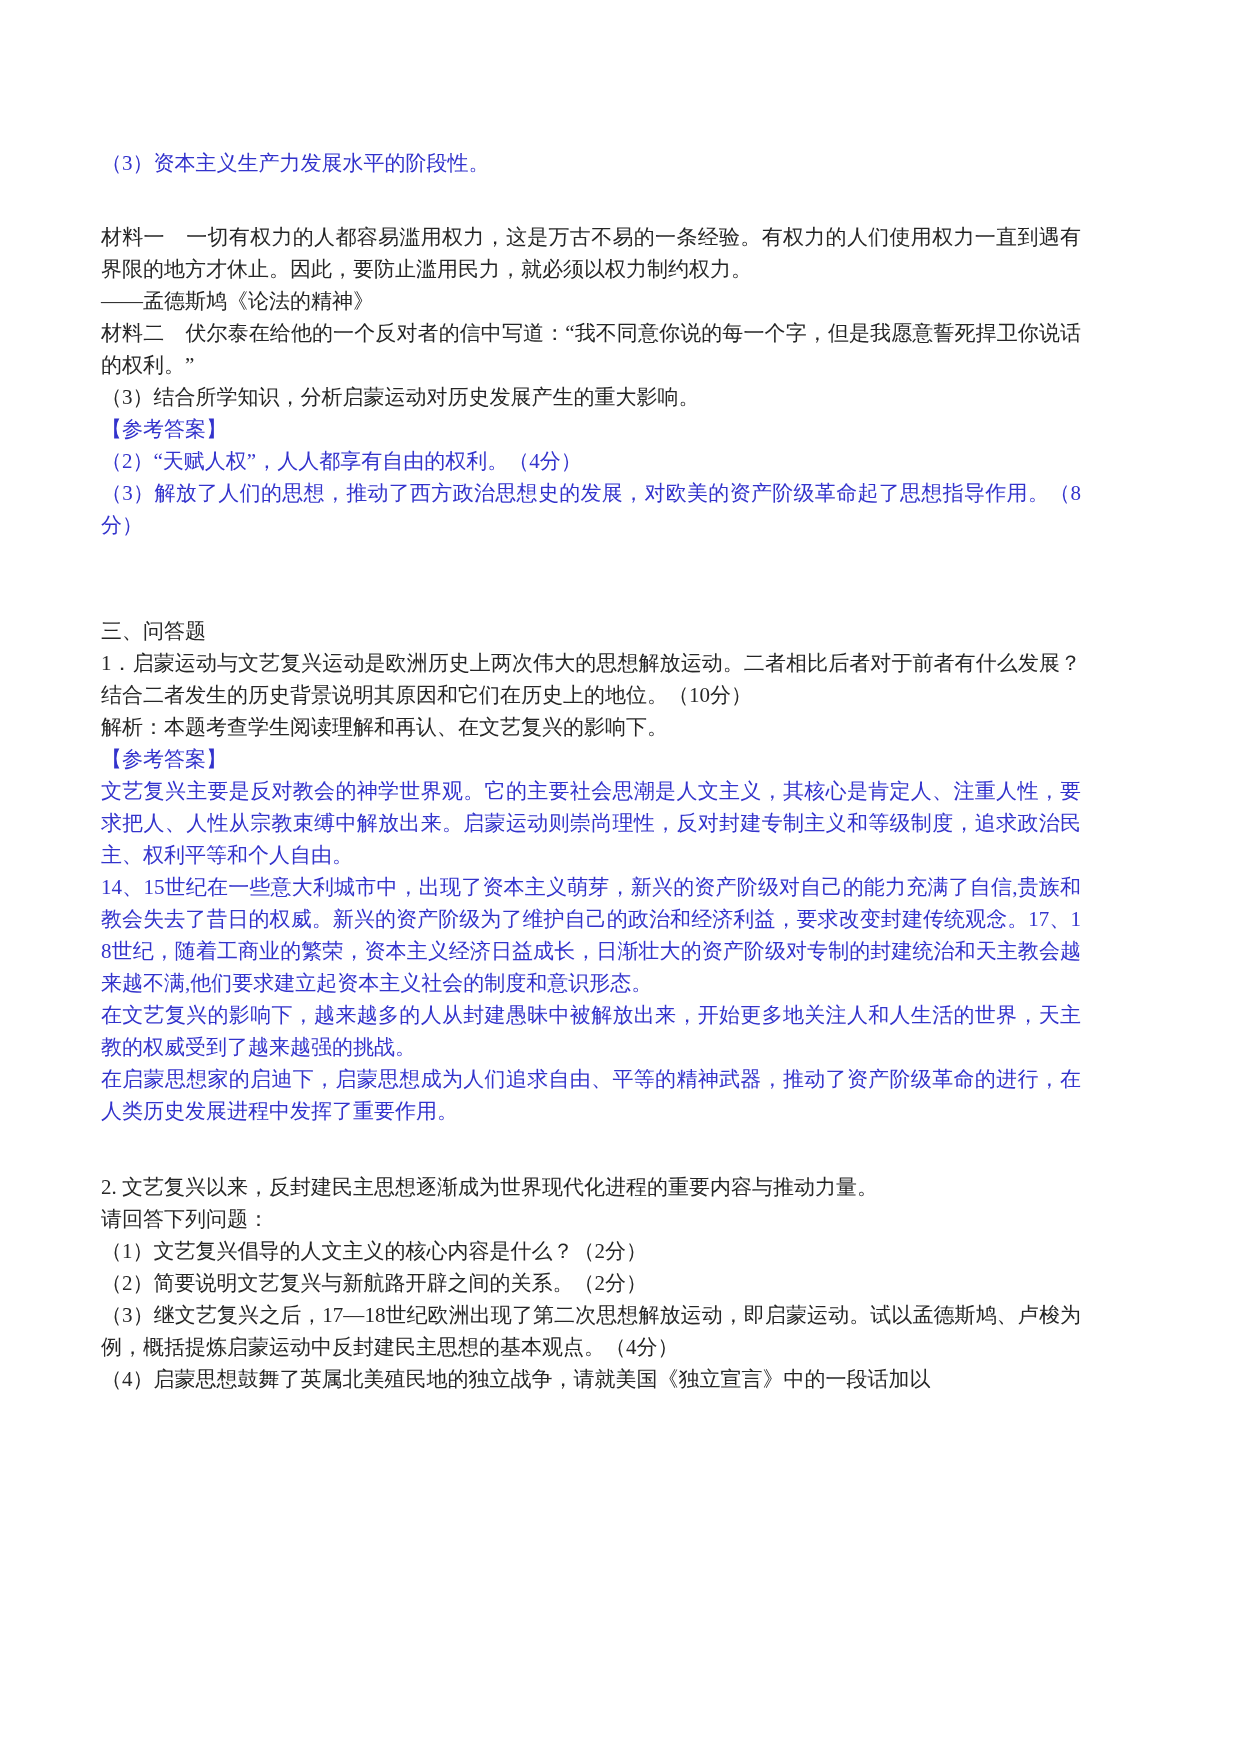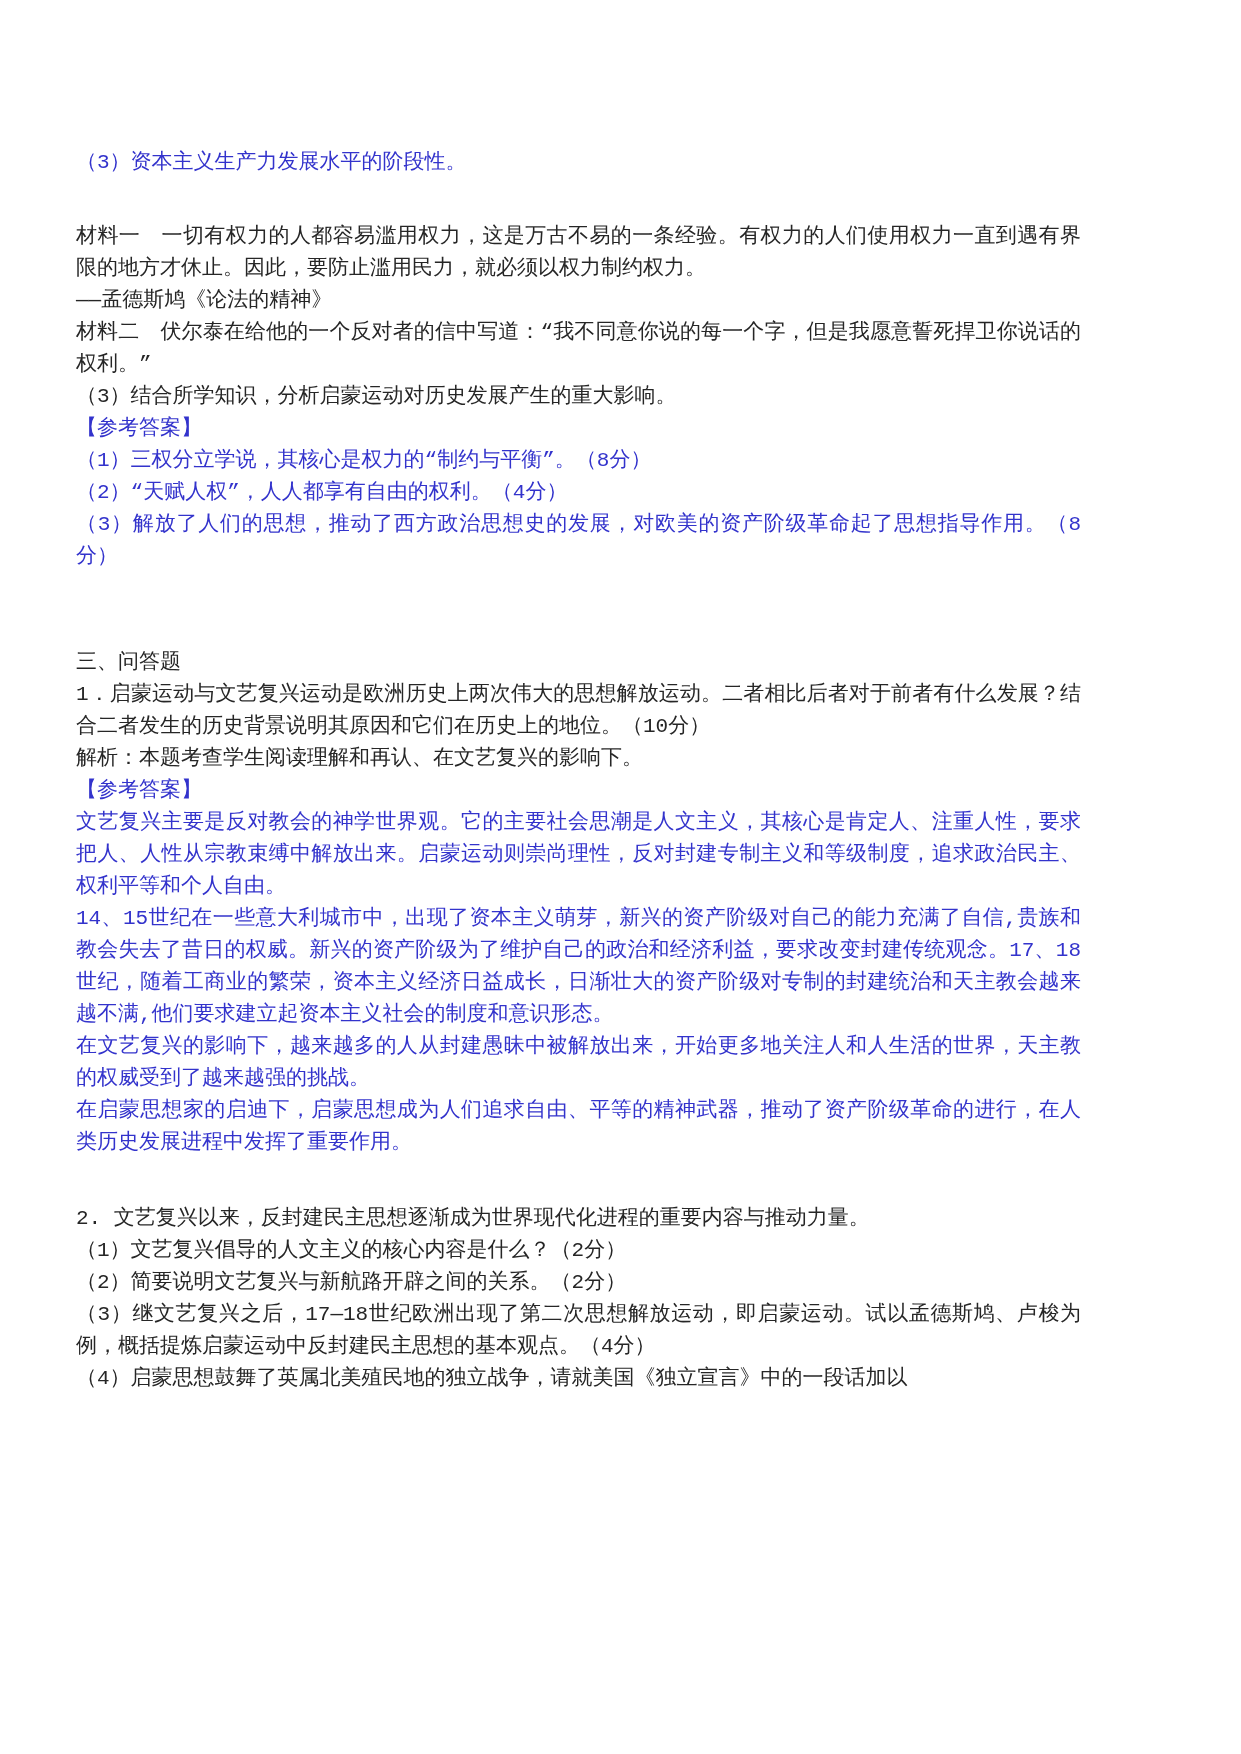--- a/index.html
+++ b/index.html
@@ -11,23 +11,23 @@
     margin: 0;
     padding: 0;
     background: var(--paper);
   }
   .page {
     position: relative;
     box-sizing: border-box;
     width: 1241px;
     height: 1553px;
     background: var(--paper);
-    padding: 147px 160px 0 76px;
+    padding: 147px 160px 0 101px;
     overflow: hidden;
-    font-family: Liberation Mono, monospace;
+    font-family: Liberation Serif, serif;
     font-size: 21px;
     line-height: 32px;
     color: var(--ink);
   }
   .page p {
     margin: 0;
     text-align: justify;
     text-justify: inter-ideograph;
     word-break: break-all;
   }
@@ -42,36 +42,36 @@
 <div class="page">
 
   <p class="blue">（3）资本主义生产力发展水平的阶段性。</p>
   <div class="gap-a"></div>
 
   <p>材料一　一切有权力的人都容易滥用权力，这是万古不易的一条经验。有权力的人们使用权力一直到遇有界限的地方才休止。因此，要防止滥用民力，就必须以权力制约权力。</p>
   <p>——孟德斯鸠《论法的精神》</p>
   <p>材料二　伏尔泰在给他的一个反对者的信中写道：“我不同意你说的每一个字，但是我愿意誓死捍卫你说话的权利。”</p>
   <p>（3）结合所学知识，分析启蒙运动对历史发展产生的重大影响。</p>
   <p class="blue">【参考答案】</p>
-  <p class="blue">（1）三权分立学说，其核心是权力的“制约与平衡”。（8分）</p>
   <p class="blue">（2）“天赋人权”，人人都享有自由的权利。（4分）</p>
   <p class="blue">（3）解放了人们的思想，推动了西方政治思想史的发展，对欧美的资产阶级革命起了思想指导作用。（8分）</p>
 
   <div class="gap-b"></div>
 
   <p>三、问答题</p>
   <p>1．启蒙运动与文艺复兴运动是欧洲历史上两次伟大的思想解放运动。二者相比后者对于前者有什么发展？结合二者发生的历史背景说明其原因和它们在历史上的地位。（10分）</p>
   <p>解析：本题考查学生阅读理解和再认、在文艺复兴的影响下。</p>
   <p class="blue">【参考答案】</p>
   <p class="blue">文艺复兴主要是反对教会的神学世界观。它的主要社会思潮是人文主义，其核心是肯定人、注重人性，要求把人、人性从宗教束缚中解放出来。启蒙运动则崇尚理性，反对封建专制主义和等级制度，追求政治民主、权利平等和个人自由。</p>
   <p class="blue">14、15世纪在一些意大利城市中，出现了资本主义萌芽，新兴的资产阶级对自己的能力充满了自信,贵族和教会失去了昔日的权威。新兴的资产阶级为了维护自己的政治和经济利益，要求改变封建传统观念。17、18世纪，随着工商业的繁荣，资本主义经济日益成长，日渐壮大的资产阶级对专制的封建统治和天主教会越来越不满,他们要求建立起资本主义社会的制度和意识形态。</p>
   <p class="blue">在文艺复兴的影响下，越来越多的人从封建愚昧中被解放出来，开始更多地关注人和人生活的世界，天主教的权威受到了越来越强的挑战。</p>
   <p class="blue">在启蒙思想家的启迪下，启蒙思想成为人们追求自由、平等的精神武器，推动了资产阶级革命的进行，在人类历史发展进程中发挥了重要作用。</p>
 
   <div class="gap-c"></div>
 
   <p>2.  文艺复兴以来，反封建民主思想逐渐成为世界现代化进程的重要内容与推动力量。</p>
+  <p>请回答下列问题：</p>
   <p>（1）文艺复兴倡导的人文主义的核心内容是什么？（2分）</p>
   <p>（2）简要说明文艺复兴与新航路开辟之间的关系。（2分）</p>
   <p>（3）继文艺复兴之后，17—18世纪欧洲出现了第二次思想解放运动，即启蒙运动。试以孟德斯鸠、卢梭为例，概括提炼启蒙运动中反封建民主思想的基本观点。（4分）</p>
   <p>（4）启蒙思想鼓舞了英属北美殖民地的独立战争，请就美国《独立宣言》中的一段话加以</p>
 
 </div>
 
 </body></html>

